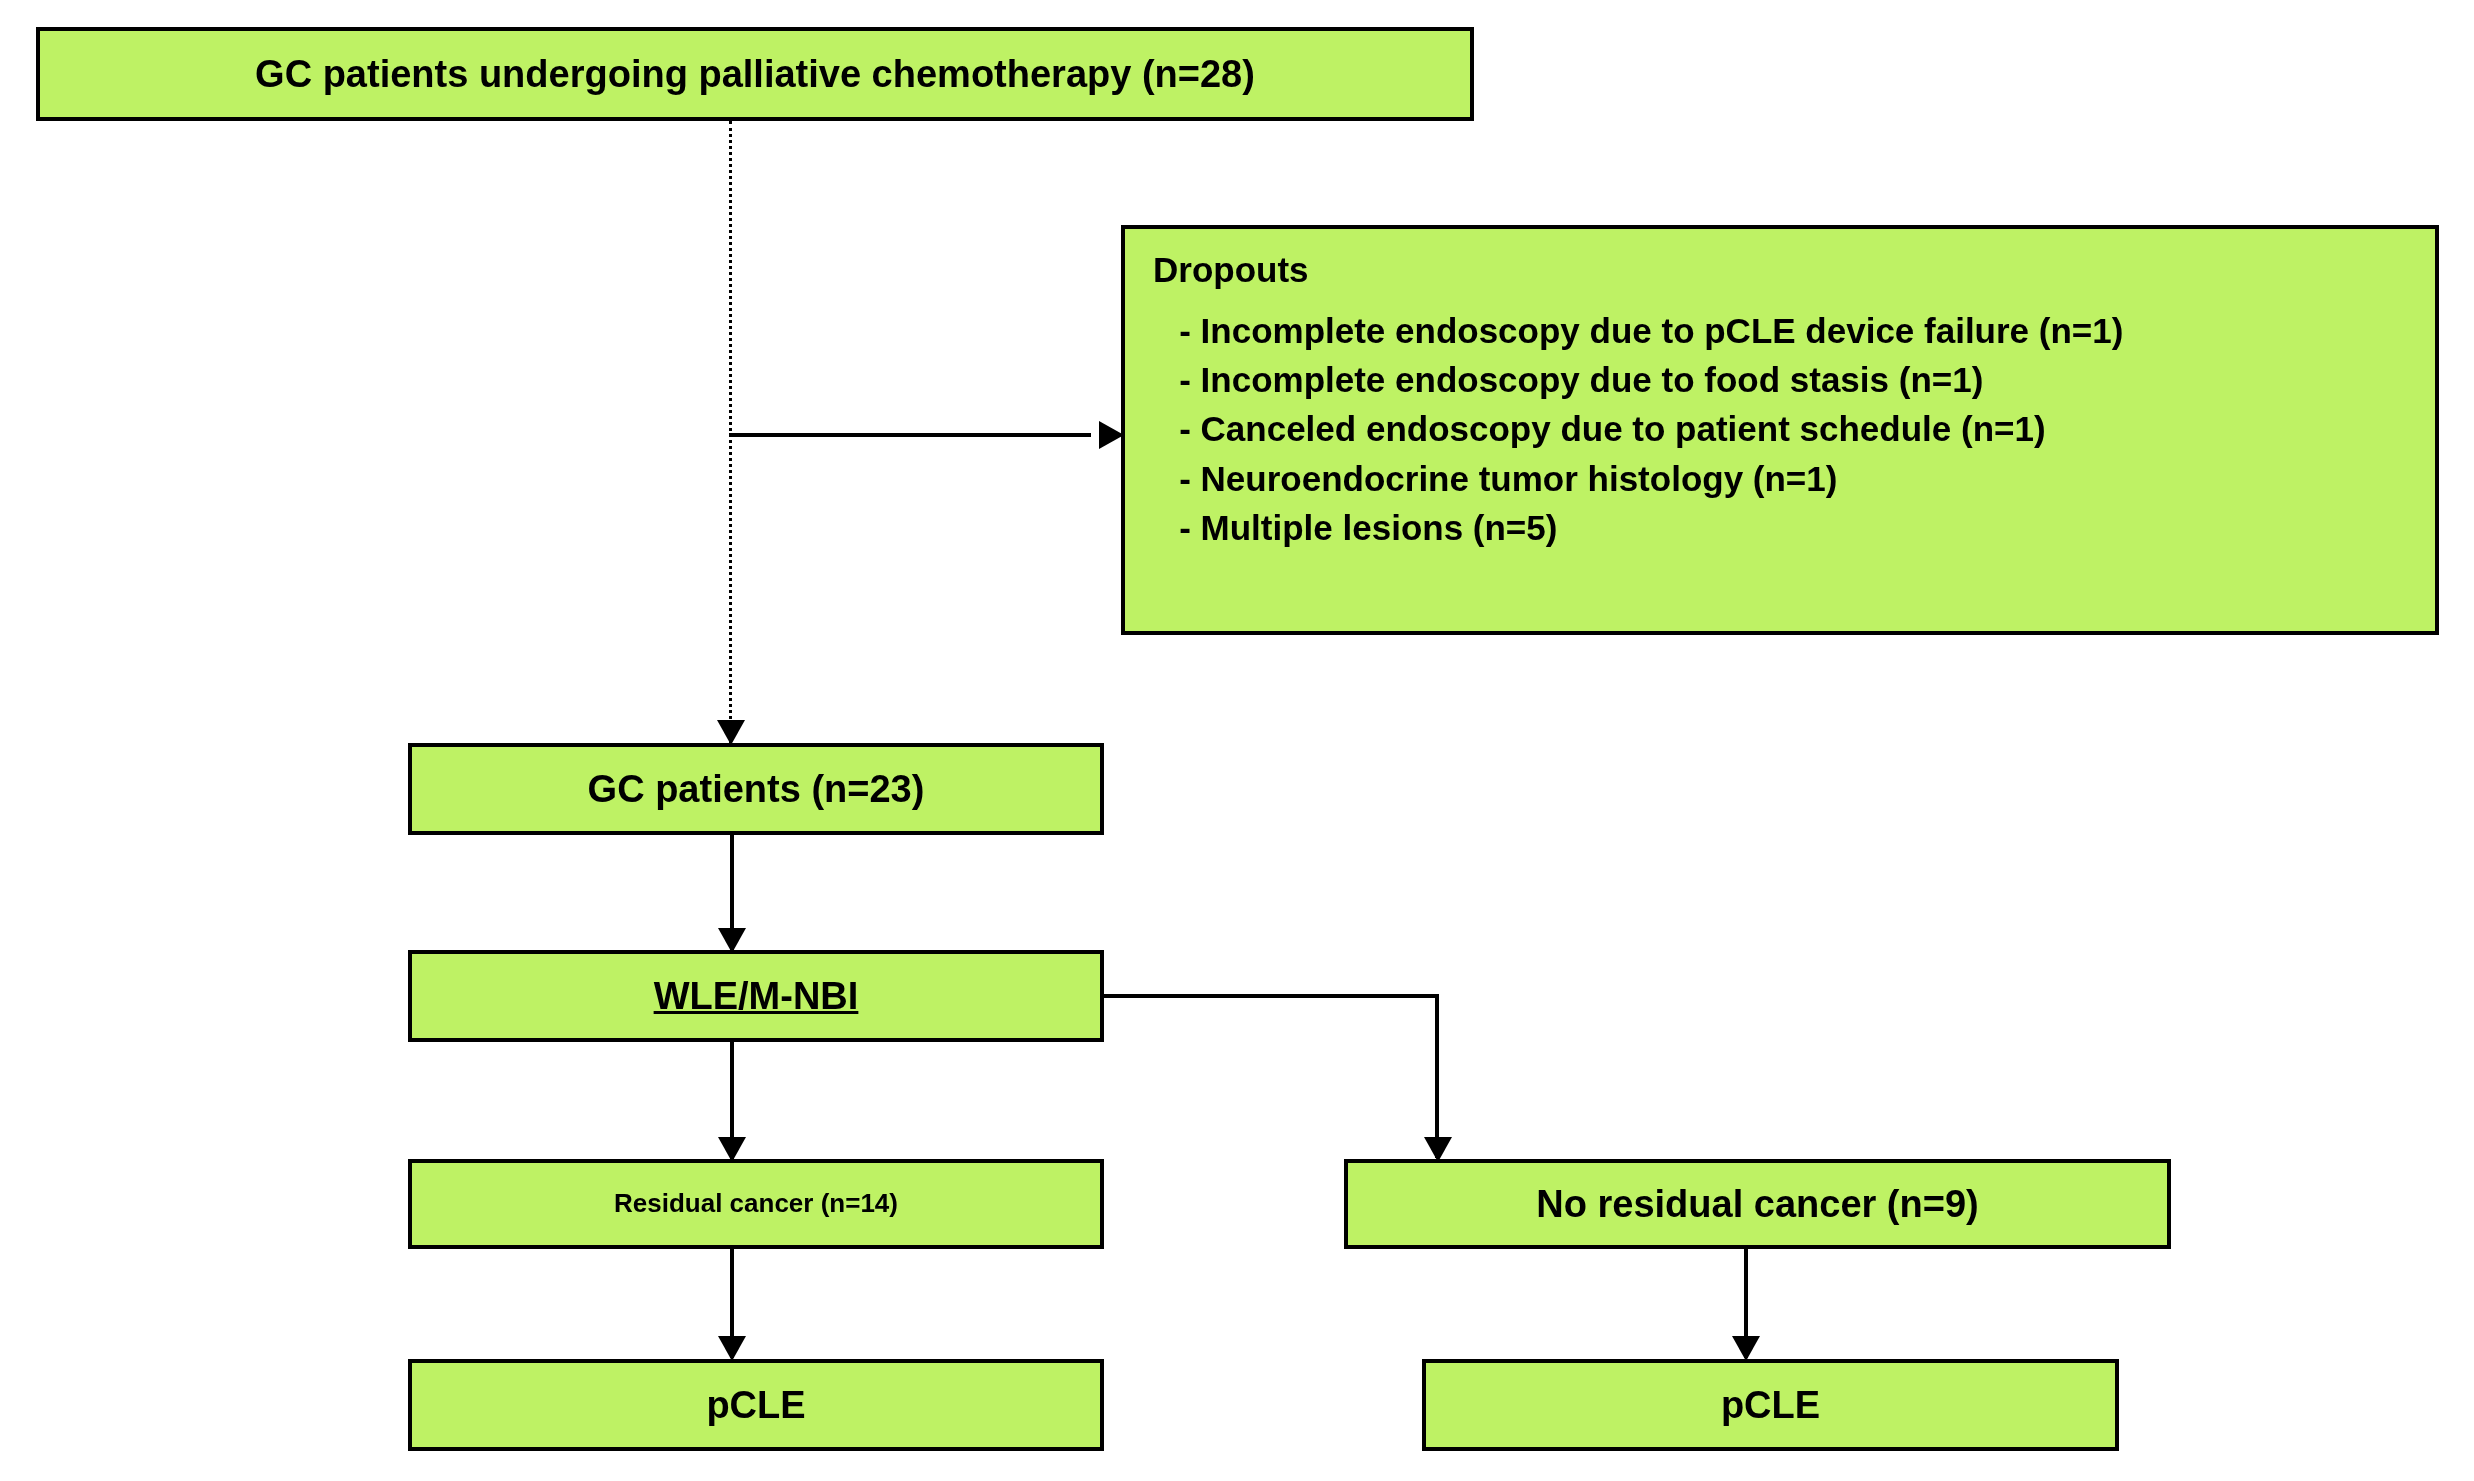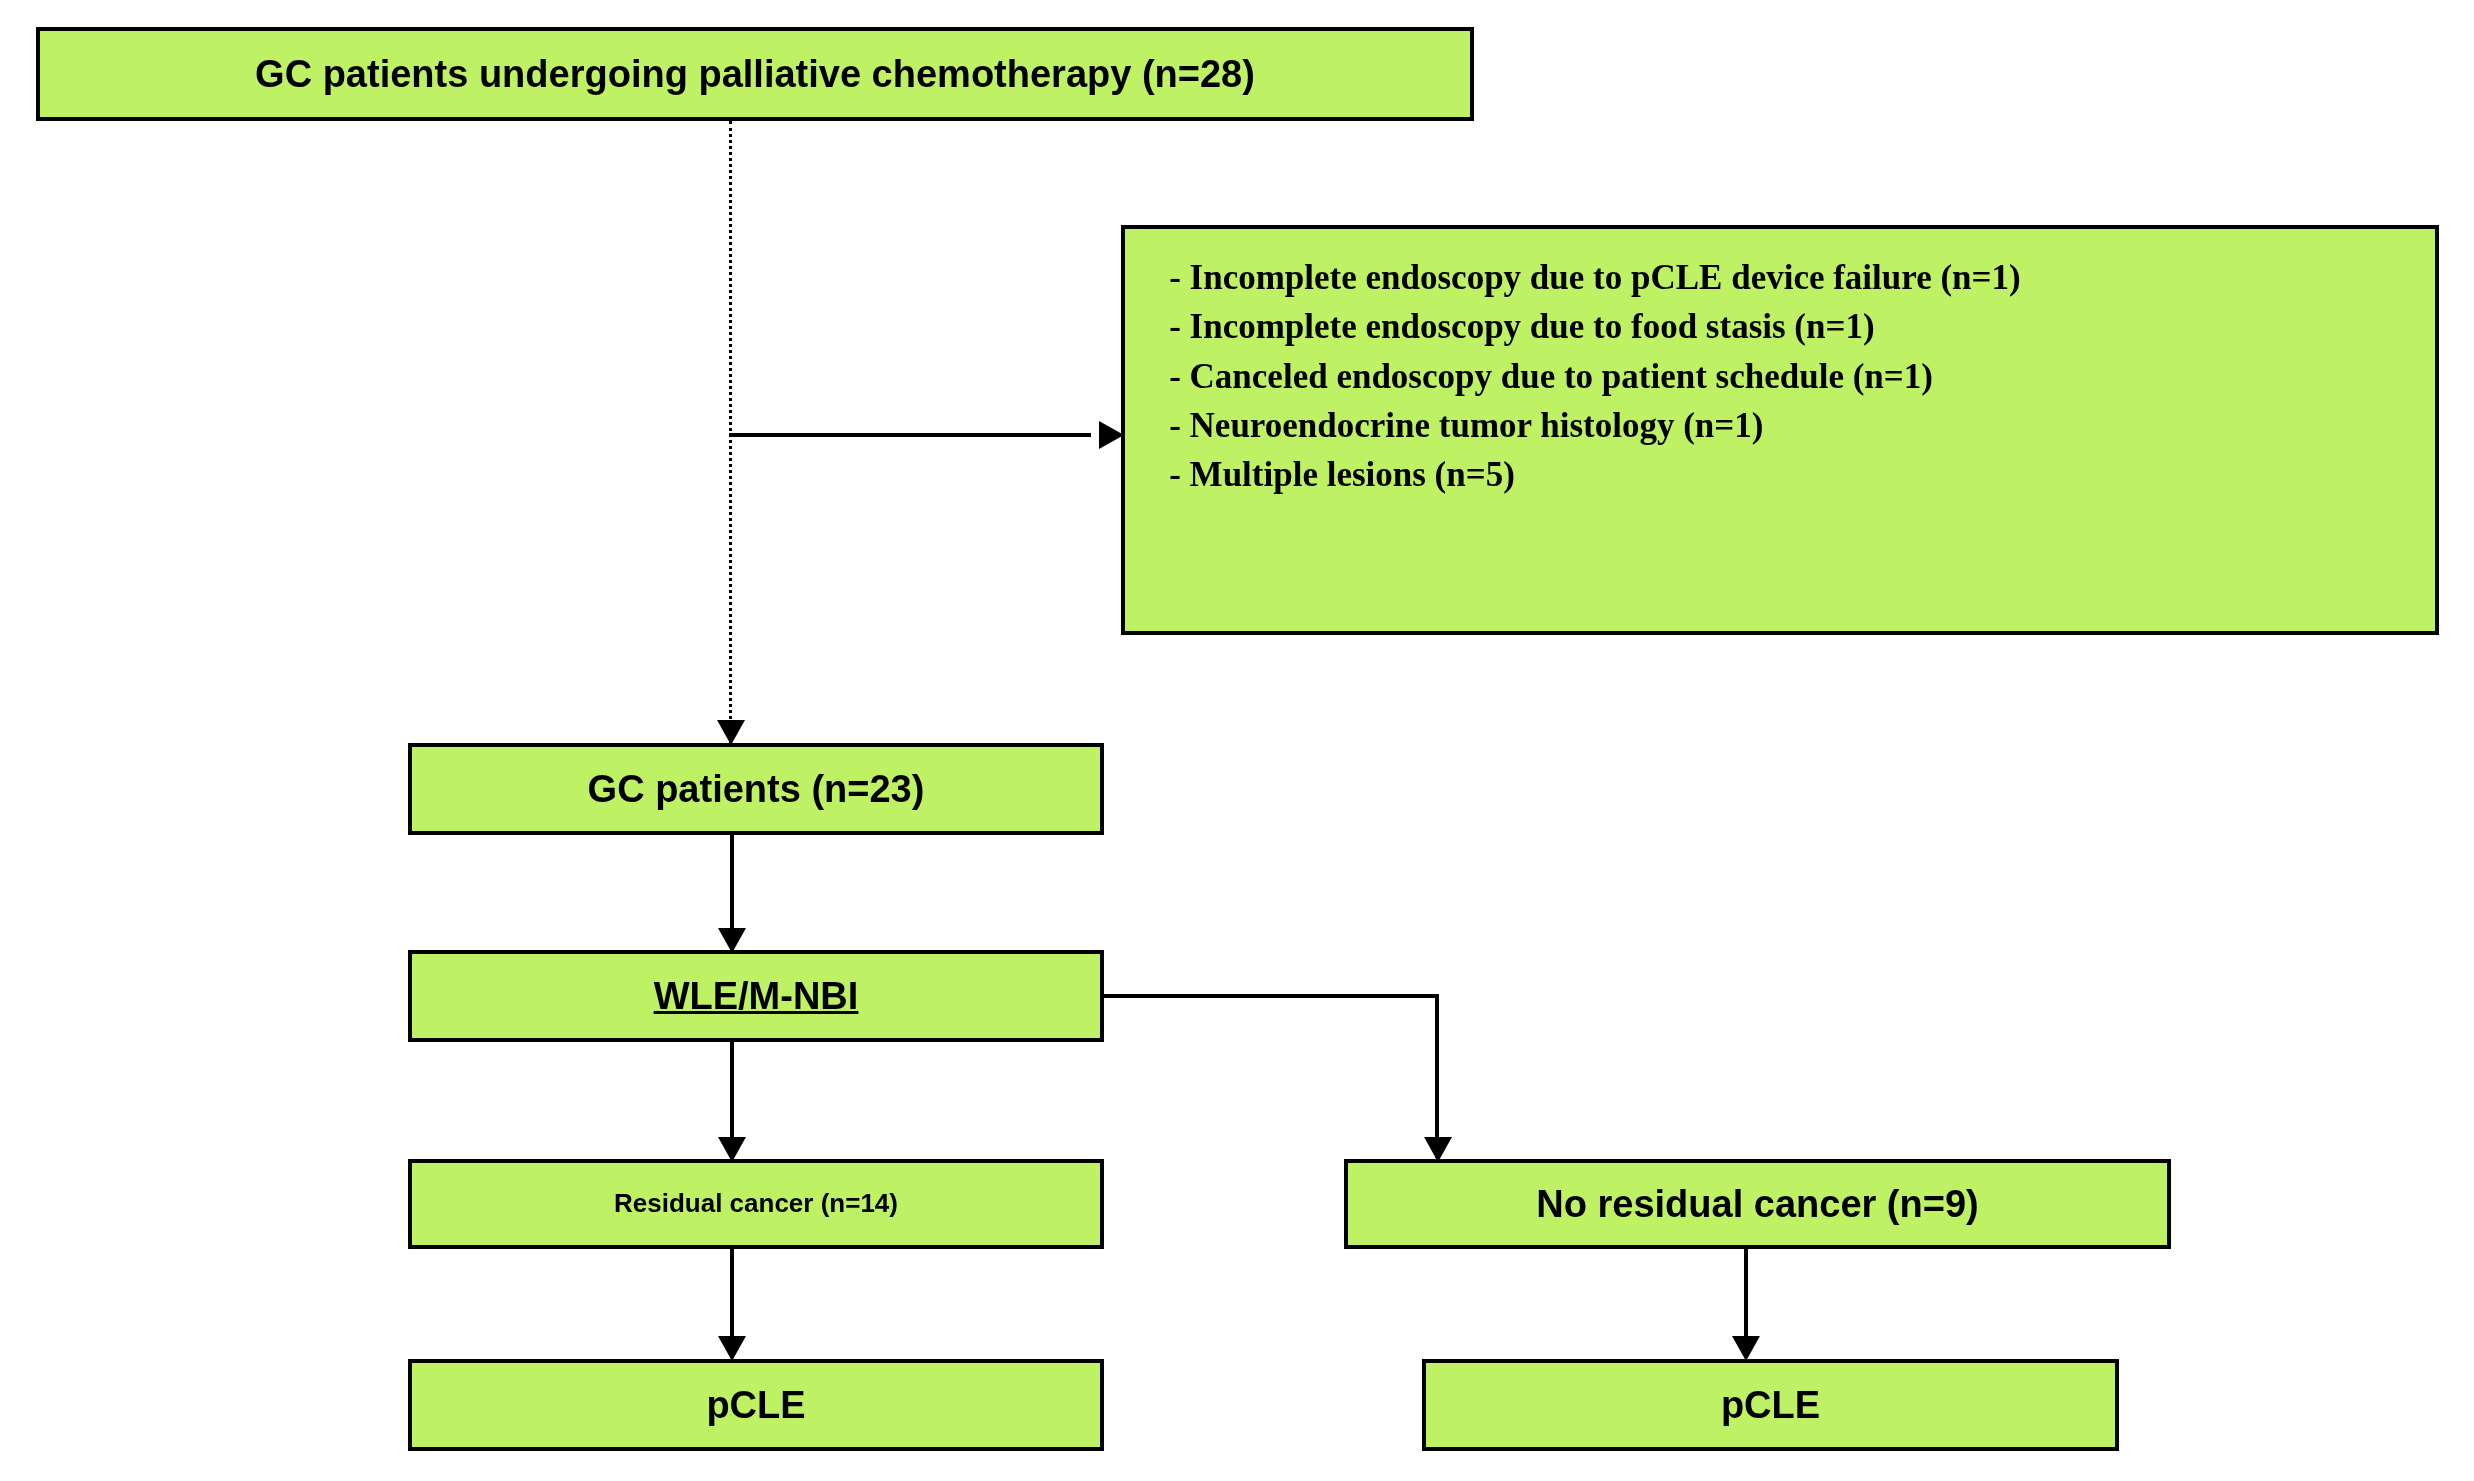--- a/index.html
+++ b/index.html
@@ -52,23 +52,22 @@
     font-size: 35px;
   }
   #node-dropouts .node-title {
     display: block;
     text-align: left;
     white-space: nowrap;
     margin: 0 0 5px 0;
   }
   #node-dropouts ul.dropout-list {
     list-style: none;
-    margin: 8px;
+    margin: 18px;
     padding: 0 0 0 8.2px;
-    font-family: Liberation Serif, serif;
   }
   #node-dropouts ul.dropout-list li {
     text-align: left;
     white-space: nowrap;
     margin: 0 0 6.6px 0;
     font-weight: 700;
   }
 
   #node-gc-patients {
     left: 408px; top: 743px;
@@ -196,20 +195,21 @@
   <div class="arrow arrow-down" id="arrow-to-residual"></div>
   <div class="arrow arrow-down" id="arrow-to-pcle-l"></div>
   <div class="arrow arrow-down" id="arrow-to-noresid"></div>
   <div class="arrow arrow-down" id="arrow-to-pcle-r"></div>
 
   <div class="node" id="node-enrolled">
     <span class="node-label">GC patients undergoing palliative chemotherapy (n=28)</span>
   </div>
 
   <div class="node" id="node-dropouts">
+    <span class="node-title">Dropouts</span>
     <ul class="dropout-list">
       <li>- Incomplete endoscopy due to pCLE device failure (n=1)</li>
       <li>- Incomplete endoscopy due to food stasis (n=1)</li>
       <li>- Canceled endoscopy due to patient schedule (n=1)</li>
       <li>- Neuroendocrine tumor histology (n=1)</li>
       <li>- Multiple lesions (n=5)</li>
     </ul>
   </div>
 
   <div class="node" id="node-gc-patients">

